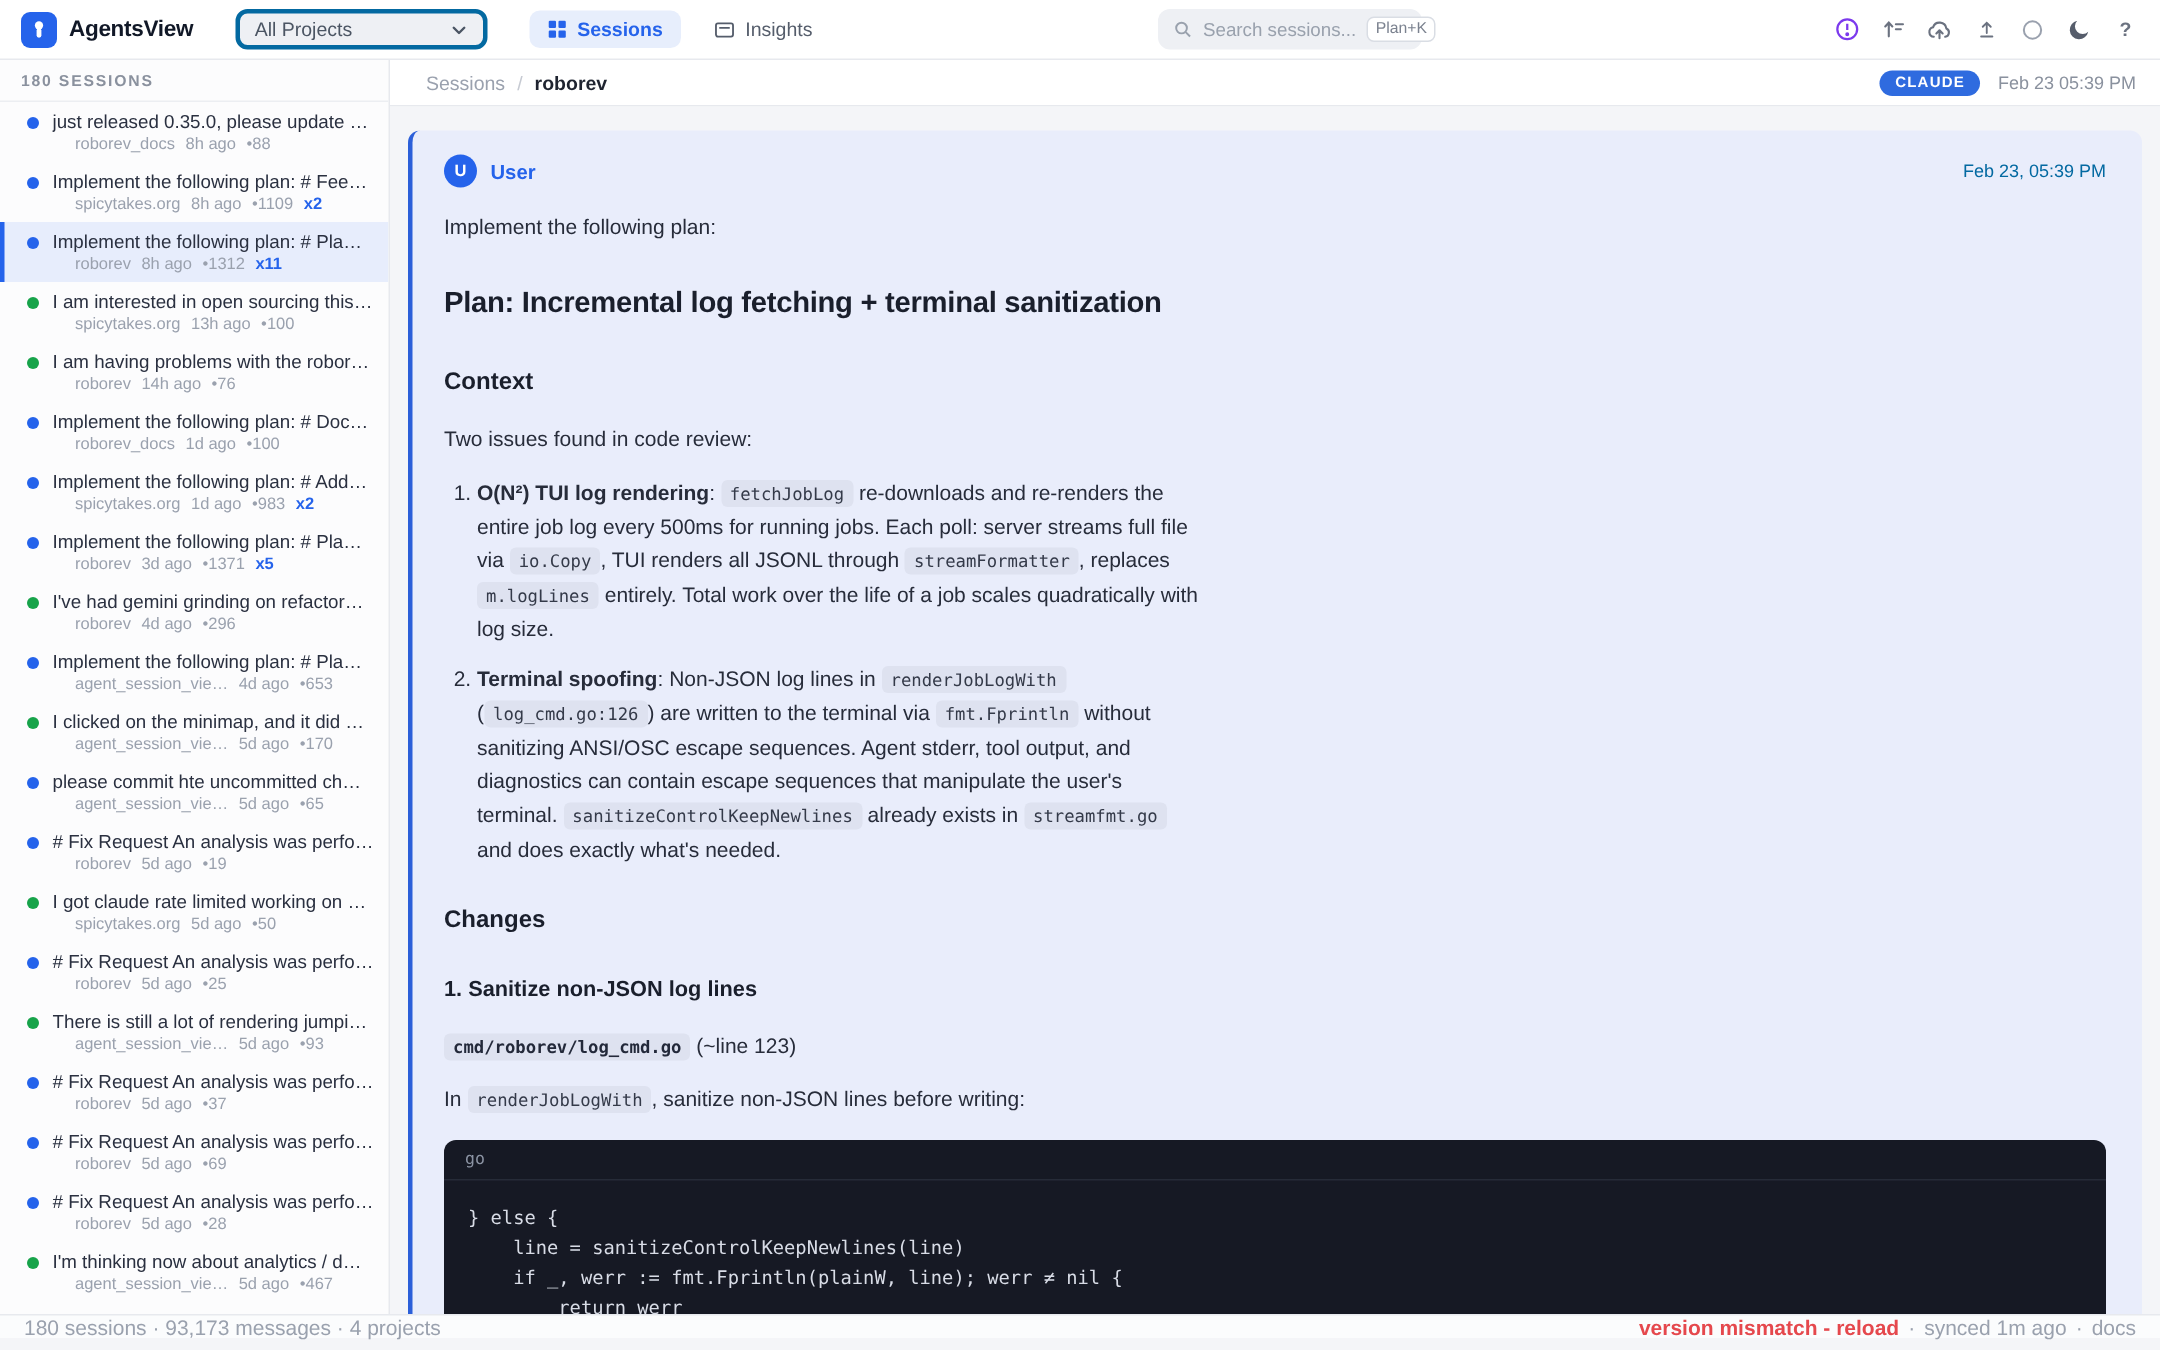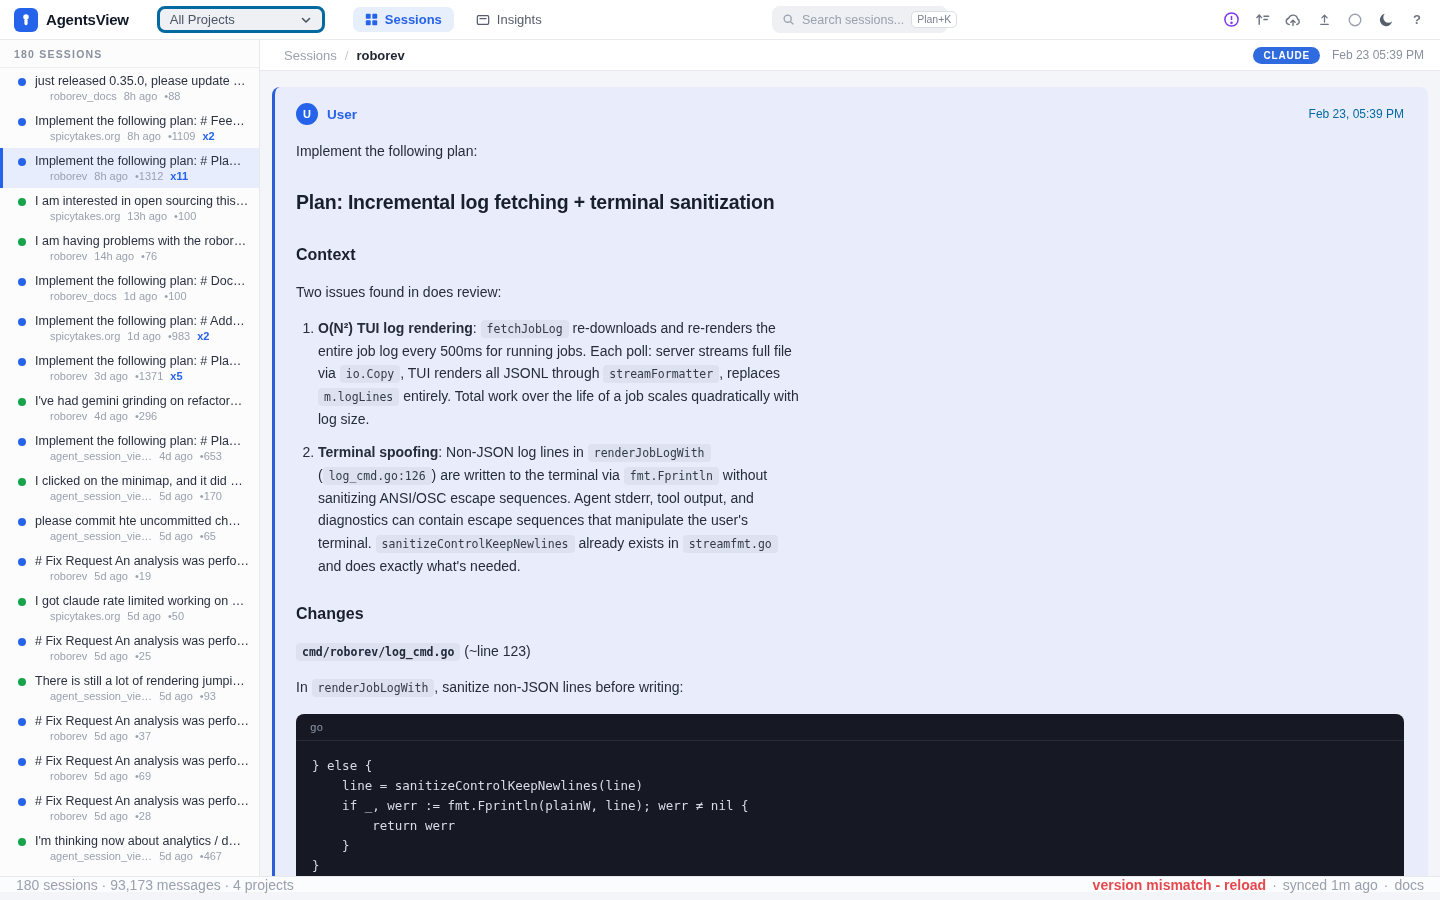--- a/index.html
+++ b/index.html
@@ -534,26 +534,27 @@
         <div class="msg-head">
           <span class="avatar">U</span>
           <span class="msg-role">User</span>
           <span class="msg-time">Feb 23, 05:39 PM</span>
         </div>
 
         <div class="prose">
           <p>Implement the following plan:</p>
           <h1>Plan: Incremental log fetching + terminal sanitization</h1>
           <h2>Context</h2>
-          <p>Two issues found in does review:</p>
+          <p>Two issues found in code review:</p>
           <ol>
             <li><strong>O(N²) TUI log rendering</strong>: <code>fetchJobLog</code> re-downloads and re-renders the entire job log every 500ms for running jobs. Each poll: server streams full file via <code>io.Copy</code>, TUI renders all JSONL through <code>streamFormatter</code>, replaces <code>m.logLines</code> entirely. Total work over the life of a job scales quadratically with log size.</li>
             <li><strong>Terminal spoofing</strong>: Non-JSON log lines in <code>renderJobLogWith</code> (<code>log_cmd.go:126</code>) are written to the terminal via <code>fmt.Fprintln</code> without sanitizing ANSI/OSC escape sequences. Agent stderr, tool output, and diagnostics can contain escape sequences that manipulate the user's terminal. <code>sanitizeControlKeepNewlines</code> already exists in <code>streamfmt.go</code> and does exactly what's needed.</li>
           </ol>
           <h2>Changes</h2>
+          <h3>1. Sanitize non-JSON log lines</h3>
           <p><code class="cb">cmd/roborev/log_cmd.go</code> (~line 123)</p>
           <p>In <code>renderJobLogWith</code>, sanitize non-JSON lines before writing:</p>
 
           <div class="code-block">
             <div class="code-block-head">go</div>
             <pre>} else {
     line = sanitizeControlKeepNewlines(line)
     if _, werr := fmt.Fprintln(plainW, line); werr ≠ nil {
         return werr
     }

